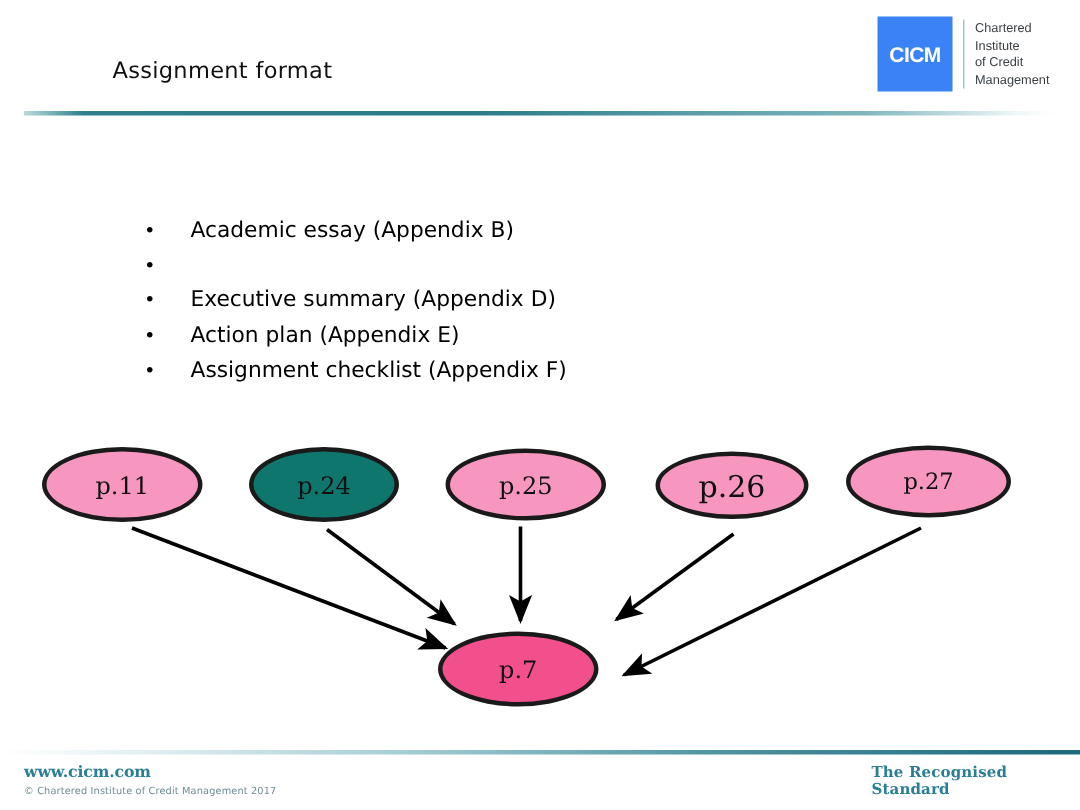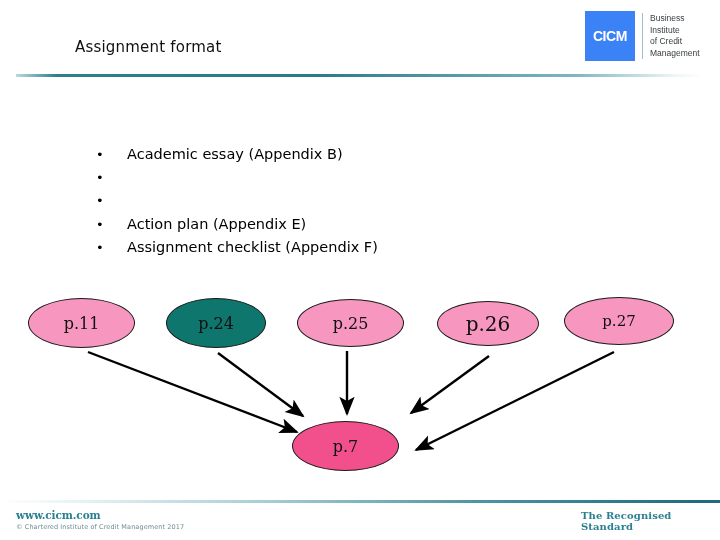--- a/index.html
+++ b/index.html
@@ -117,21 +117,21 @@
     position: absolute;
     left: 0;
     top: 0;
     width: 720px;
     height: 540px;
     pointer-events: none;
   }
   .node {
     position: absolute;
     border-radius: 50%;
-    border: 1px solid #737373;
+    border: 3px solid #737373;
     display: flex;
     align-items: center;
     justify-content: center;
     font-family: "DejaVu Serif", serif;
     font-size: 16px;
     color: #101010;
     box-sizing: border-box;
   }
 
   
@@ -184,37 +184,38 @@
 
 <div id="slide-title">Assignment format</div>
 <div id="header-rule"></div>
 
 <div id="logo">
   <div id="logo-mark">
     <span>CICM</span>
   </div>
   <div id="logo-divider"></div>
   <div id="logo-words">
-    <div>Business</div>
+    <div>Chartered</div>
     <div>Institute</div>
     <div>of Credit</div>
     <div>Management</div>
   </div>
 </div>
 
 <div id="bullet-list">
   <div class="bullet-row">
     <span class="bullet-dot">•</span>
     <span class="bullet-text">Academic essay (Appendix B)</span>
   </div>
   <div class="bullet-row">
     <span class="bullet-dot">•</span>
   </div>
   <div class="bullet-row">
     <span class="bullet-dot">•</span>
+    <span class="bullet-text">Executive summary (Appendix D)</span>
   </div>
   <div class="bullet-row">
     <span class="bullet-dot">•</span>
     <span class="bullet-text">Action plan (Appendix E)</span>
   </div>
   <div class="bullet-row">
     <span class="bullet-dot">•</span>
     <span class="bullet-text">Assignment checklist (Appendix F)</span>
   </div>
 </div>

